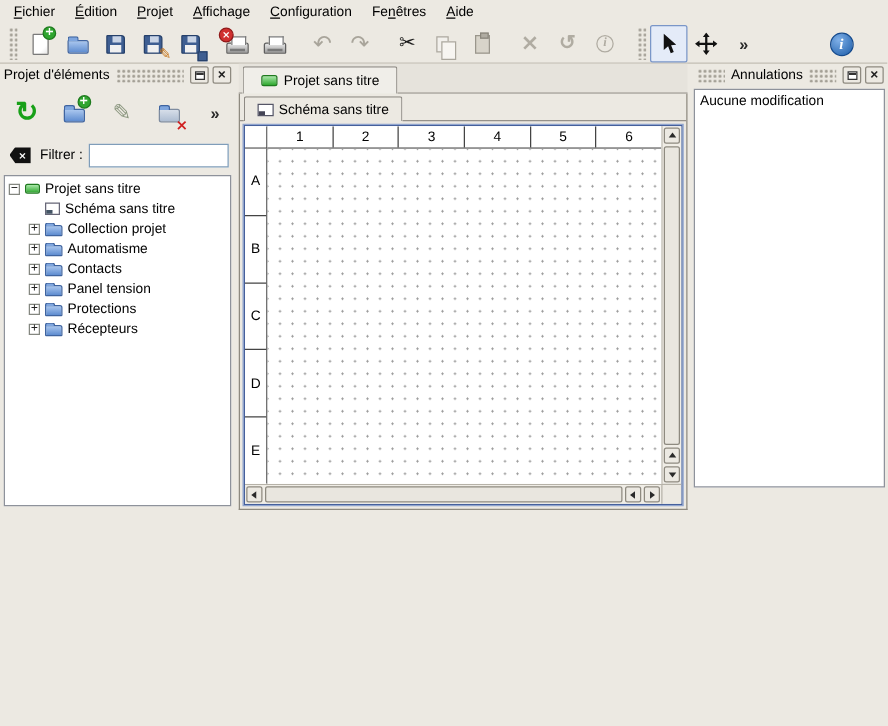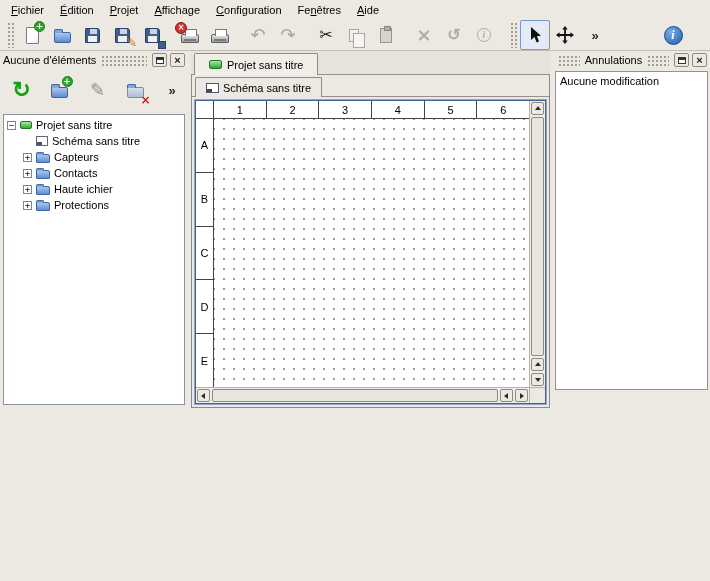--- a/index.html
+++ b/index.html
@@ -243,21 +243,21 @@
     <span class="spacer"></span>
     <button class="tbtn" style="margin-right:18px">
         <span class="i-infoblue"></span>
       </button>
   </div>
 
   <div class="docks">
 
     <div class="dock dock-left">
       <div class="dock-title">
-        <span class="dock-title-text">Aucune d'éléments</span>
+        <span class="dock-title-text">Projet d'éléments</span>
         <span class="dots"></span>
         <button class="dbtn">
             <span class="i-float"></span>
           </button>
         <button class="dbtn">
             <span class="g g-x"></span>
           </button>
       </div>
       <div class="panel-toolbar">
         <button class="pbtn">
@@ -275,50 +275,67 @@
         <button class="pbtn">
             <span class="icn">
               <span class="i-folder pale"></span>
               <span class="badge redx"></span>
             </span>
           </button>
         <button class="tbtn panel-chev" style="width:20px">
             <span class="g g-chev">»</span>
           </button>
       </div>
+      <div class="filter-row">
+        <button class="dbtn" style="width:22px;height:18px;border:none;background:none">
+            <span class="i-filterclear"></span>
+          </button>
+        <span>Filtrer :</span>
+        <input class="filter-input" type="text" value="" style="">
+      </div>
       <div class="tree">
         <div class="trow d0">
             <span class="exp minus"></span>
             <span class="ticon tic-project"></span>
             <span class="tlabel">Projet sans titre</span>
           </div>
         <div class="trow d1">
             <span class="exp none"></span>
             <span class="ticon tic-schema"></span>
             <span class="tlabel">Schéma sans titre</span>
           </div>
         <div class="trow d1">
             <span class="exp plus"></span>
             <span class="ticon tic-folder"></span>
-            <span class="tlabel">Capteurs</span>
+            <span class="tlabel">Collection projet</span>
+          </div>
+        <div class="trow d1">
+            <span class="exp plus"></span>
+            <span class="ticon tic-folder"></span>
+            <span class="tlabel">Automatisme</span>
           </div>
         <div class="trow d1">
             <span class="exp plus"></span>
             <span class="ticon tic-folder"></span>
             <span class="tlabel">Contacts</span>
           </div>
         <div class="trow d1">
             <span class="exp plus"></span>
             <span class="ticon tic-folder"></span>
-            <span class="tlabel">Haute ichier</span>
+            <span class="tlabel">Panel tension</span>
           </div>
         <div class="trow d1">
             <span class="exp plus"></span>
             <span class="ticon tic-folder"></span>
             <span class="tlabel">Protections</span>
+          </div>
+        <div class="trow d1">
+            <span class="exp plus"></span>
+            <span class="ticon tic-folder"></span>
+            <span class="tlabel">Récepteurs</span>
           </div>
       </div>
     </div>
 
     <div class="mdi">
       <div class="proj-tabbar">
         <span class="tab-lead"></span>
         <div class="ptab">
           <span class="ti-project"></span>
           <span>Projet sans titre</span>

